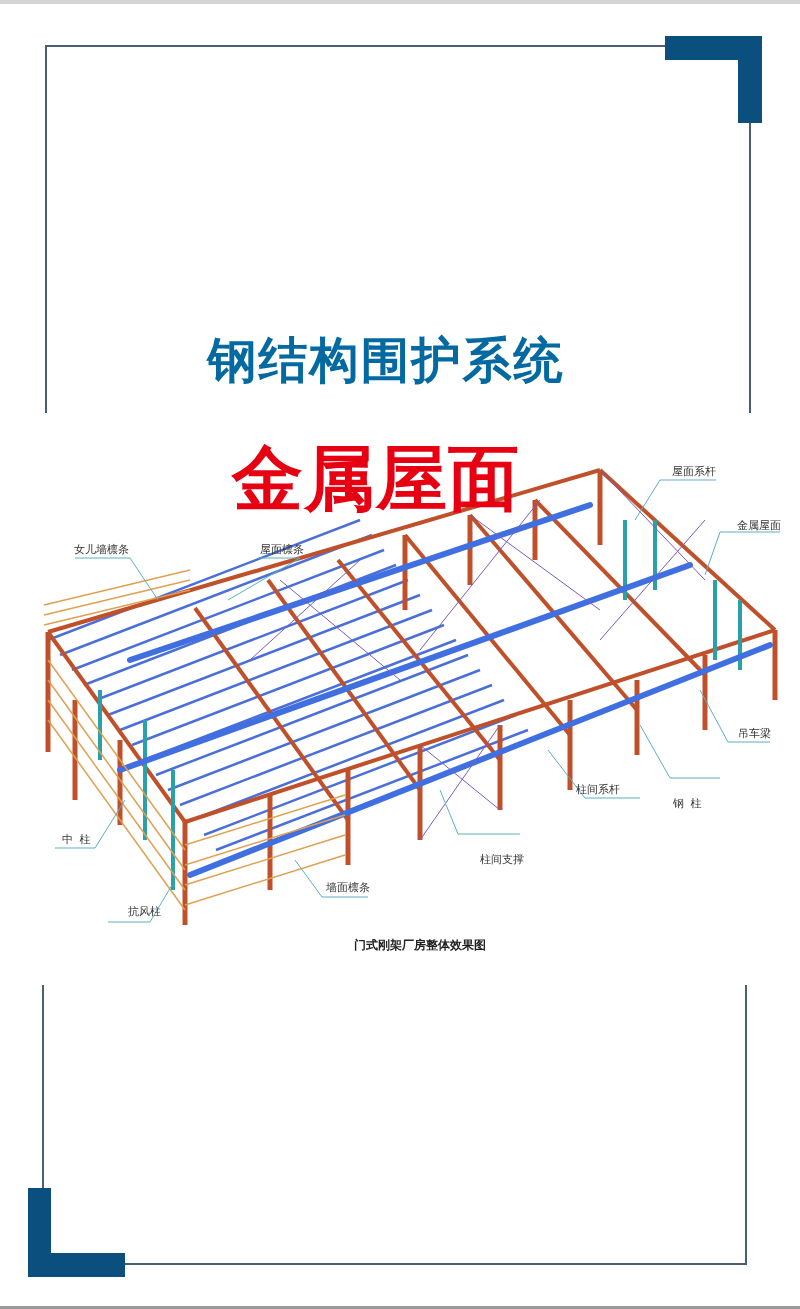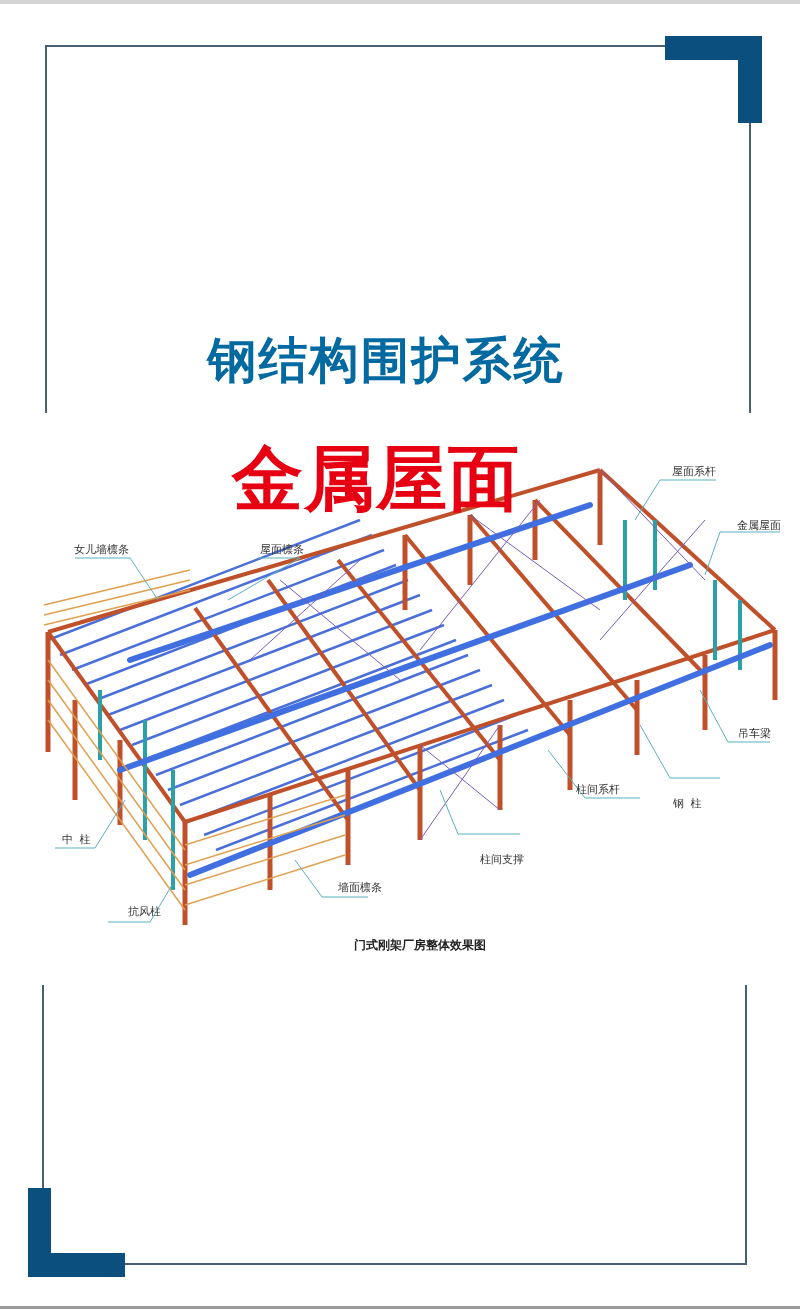--- a/index.html
+++ b/index.html
@@ -154,19 +154,19 @@
 </svg>
 
 <div class="label" style="left:74px; top:542px;">女儿墙檩条</div>
 <div class="label" style="left:260px; top:542px;">屋面檩条</div>
 <div class="label" style="left:672px; top:464px;">屋面系杆</div>
 <div class="label" style="left:737px; top:518px;">金属屋面</div>
 <div class="label" style="left:738px; top:726px;">吊车梁</div>
 <div class="label" style="left:673px; top:796px;">钢 柱</div>
 <div class="label" style="left:576px; top:782px;">柱间系杆</div>
 <div class="label" style="left:480px; top:852px;">柱间支撑</div>
-<div class="label" style="left:338px; top:880px;">墙面檩条</div>
+<div class="label" style="left:326px; top:880px;">墙面檩条</div>
 <div class="label" style="left:62px; top:832px;">中 柱</div>
 <div class="label" style="left:96px; top:904px;margin-left:32px;">抗风柱</div>
 
 <div class="caption">门式刚架厂房整体效果图</div>
 
 <div class="edge-bottom"></div>
 
 </body></html>

